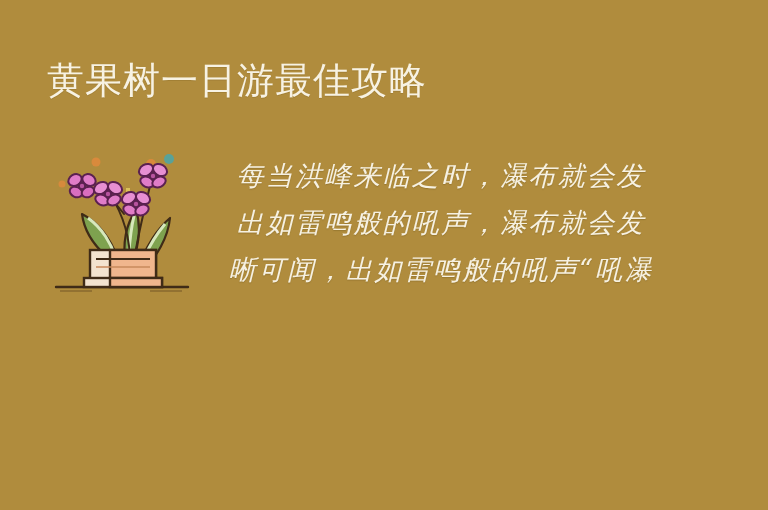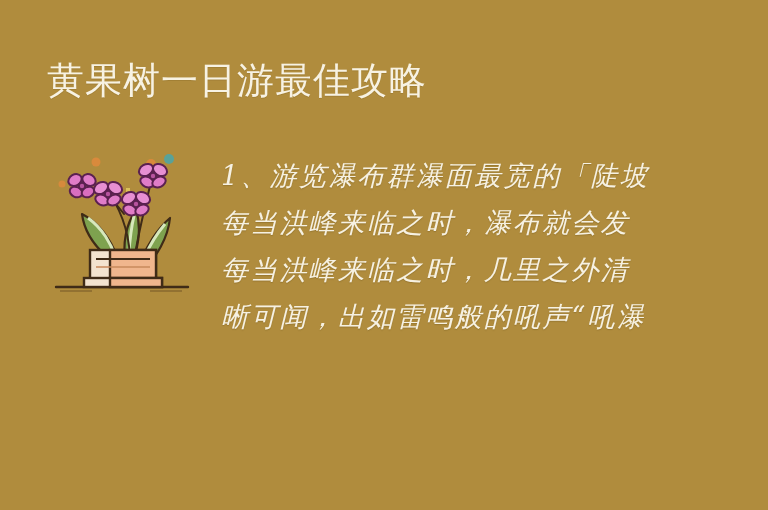--- a/index.html
+++ b/index.html
@@ -15,20 +15,21 @@
     background: #b08c3d;
     font-family: "Liberation Sans", "DejaVu Sans", sans-serif;
     position: relative;
   }
 
   #page {
     position: relative;
     width: 768px;
     height: 510px;
     background: #b08c3d;
+    text-align: center;
   }
 
   
   #page-title {
     position: absolute;
     left: 47px;
     top: 58px;
     font-size: 37px;
     line-height: 46px;
     letter-spacing: 1px;
@@ -142,19 +143,18 @@
         <rect x="58" y="108" width="46" height="30" fill="#f0b68d" stroke="#3f2b17" stroke-width="2.4"></rect>
         <line x1="44" y1="117" x2="98" y2="117" stroke="#3f2b17" stroke-width="2.2"></line>
         <line x1="44" y1="125" x2="98" y2="125" stroke="#c98a5d" stroke-width="1.6"></line>
         <rect x="32" y="136" width="78" height="9" fill="#f3e3cf" stroke="#3f2b17" stroke-width="2.4"></rect>
         <rect x="58" y="136" width="52" height="9" fill="#f0b68d" stroke="#3f2b17" stroke-width="2.4"></rect>
       </g>
     </svg>
   </div>
 
   <div id="body-copy">
-    <div class="copy-line">1、游览瀑布群瀑面最宽的「陡坡</div>
     <div class="copy-line">每当洪峰来临之时，瀑布就会发</div>
-    <div class="copy-line">每当洪峰来临之时，几里之外清</div>
+    <div class="copy-line">出如雷鸣般的吼声，瀑布就会发</div>
     <div class="copy-line">晰可闻，出如雷鸣般的吼声“吼瀑</div>
   </div>
 
 </div>
 
 </body></html>

